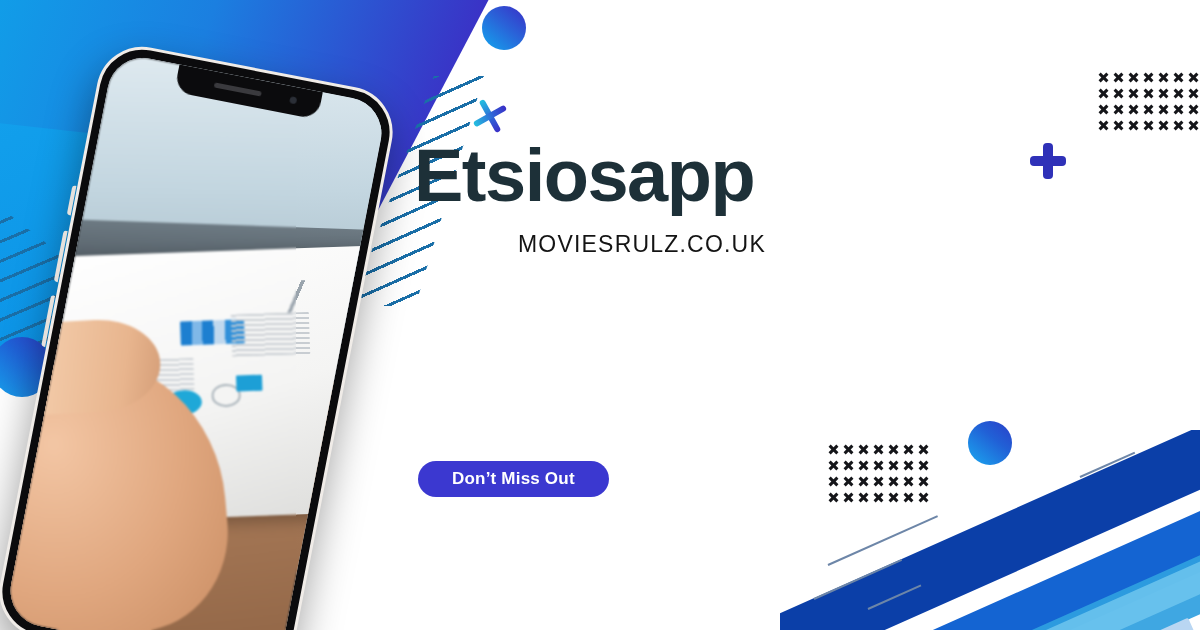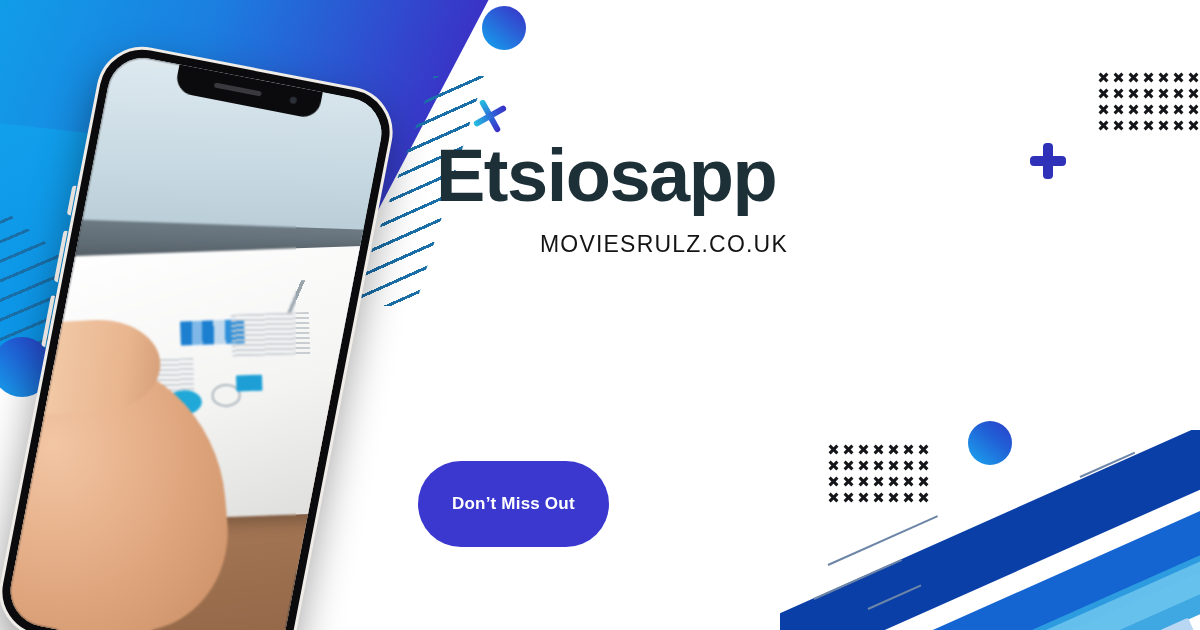--- a/index.html
+++ b/index.html
@@ -283,21 +283,21 @@
     position: absolute;
     height: 2px;
     background: #6d86a8;
     transform: rotate(-24deg);
     transform-origin: left center;
   }
 
   
   .copy {
     position: absolute;
-    left: 436px;
+    left: 414px;
     top: 140px;
     width: 620px;
   }
   .title-1 {
     margin: 0;
     font-size: 74px;
     line-height: 0.98;
     font-weight: bold;
     letter-spacing: -1.5px;
     color: #1d3038;
@@ -315,21 +315,21 @@
     font-size: 23px;
     letter-spacing: 1.2px;
     color: #141414;
     font-weight: normal;
   }
   .cta {
     position: absolute;
     left: 418px;
     top: 461px;
     display: inline-block;
-    padding: 33px 34px;
+    padding: 8px 34px;
     border: none;
     border-radius: 999px;
     background: #3b38d0;
     color: #ffffff;
     font-size: 17px;
     font-weight: bold;
     letter-spacing: 0.2px;
     font-family: "Liberation Sans", sans-serif;
     cursor: pointer;
   }

